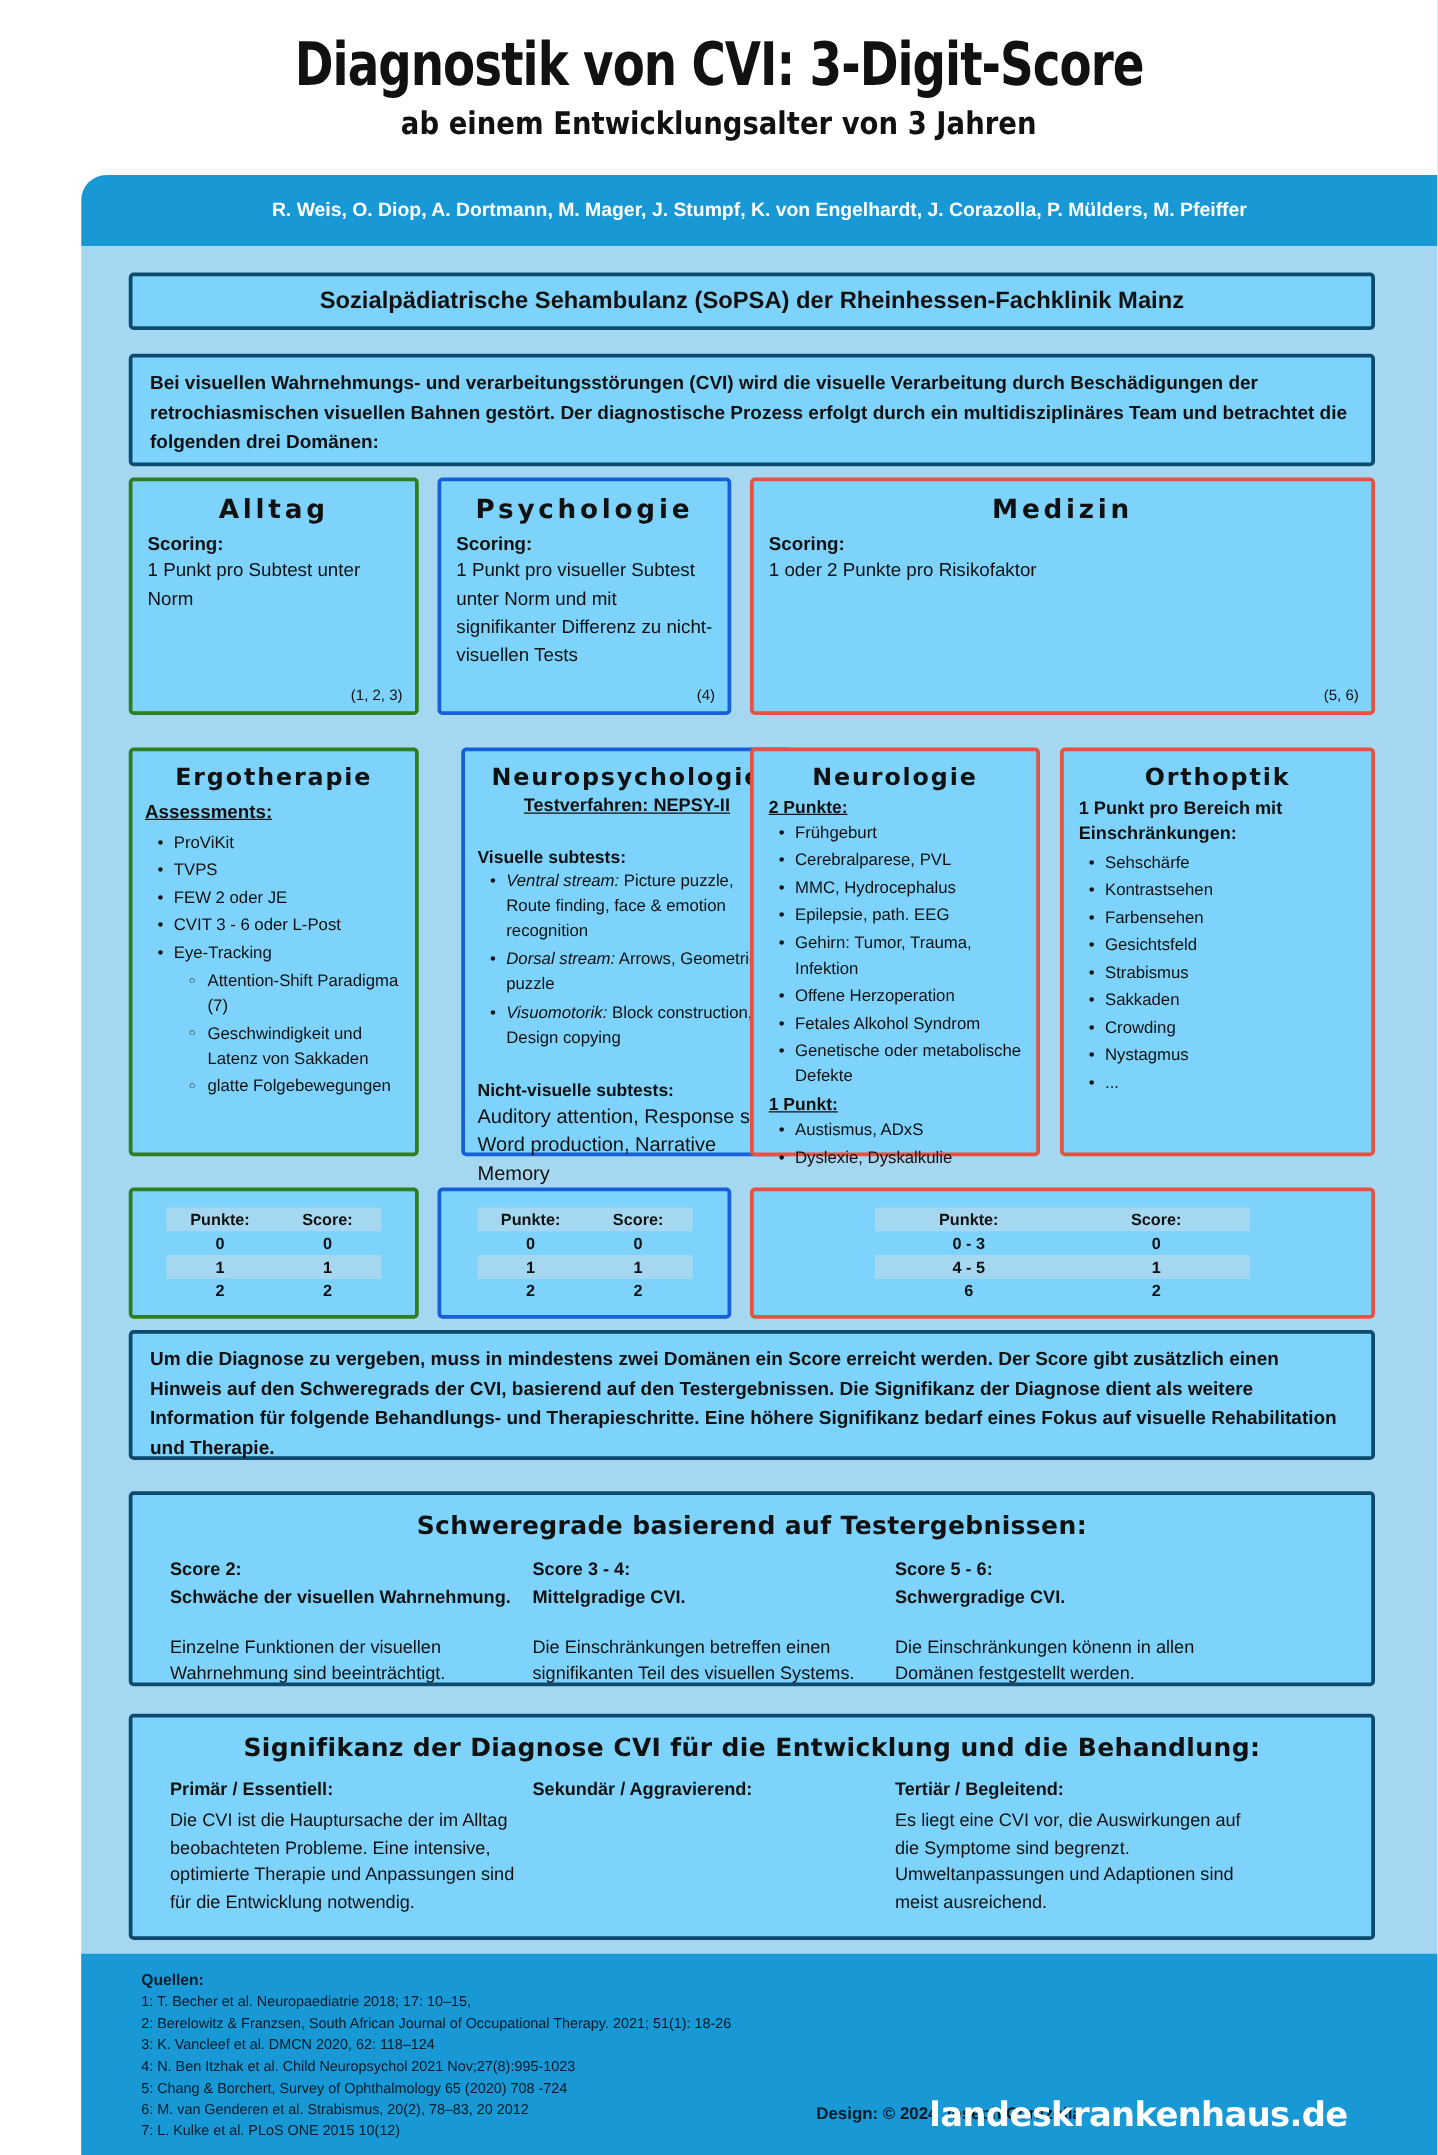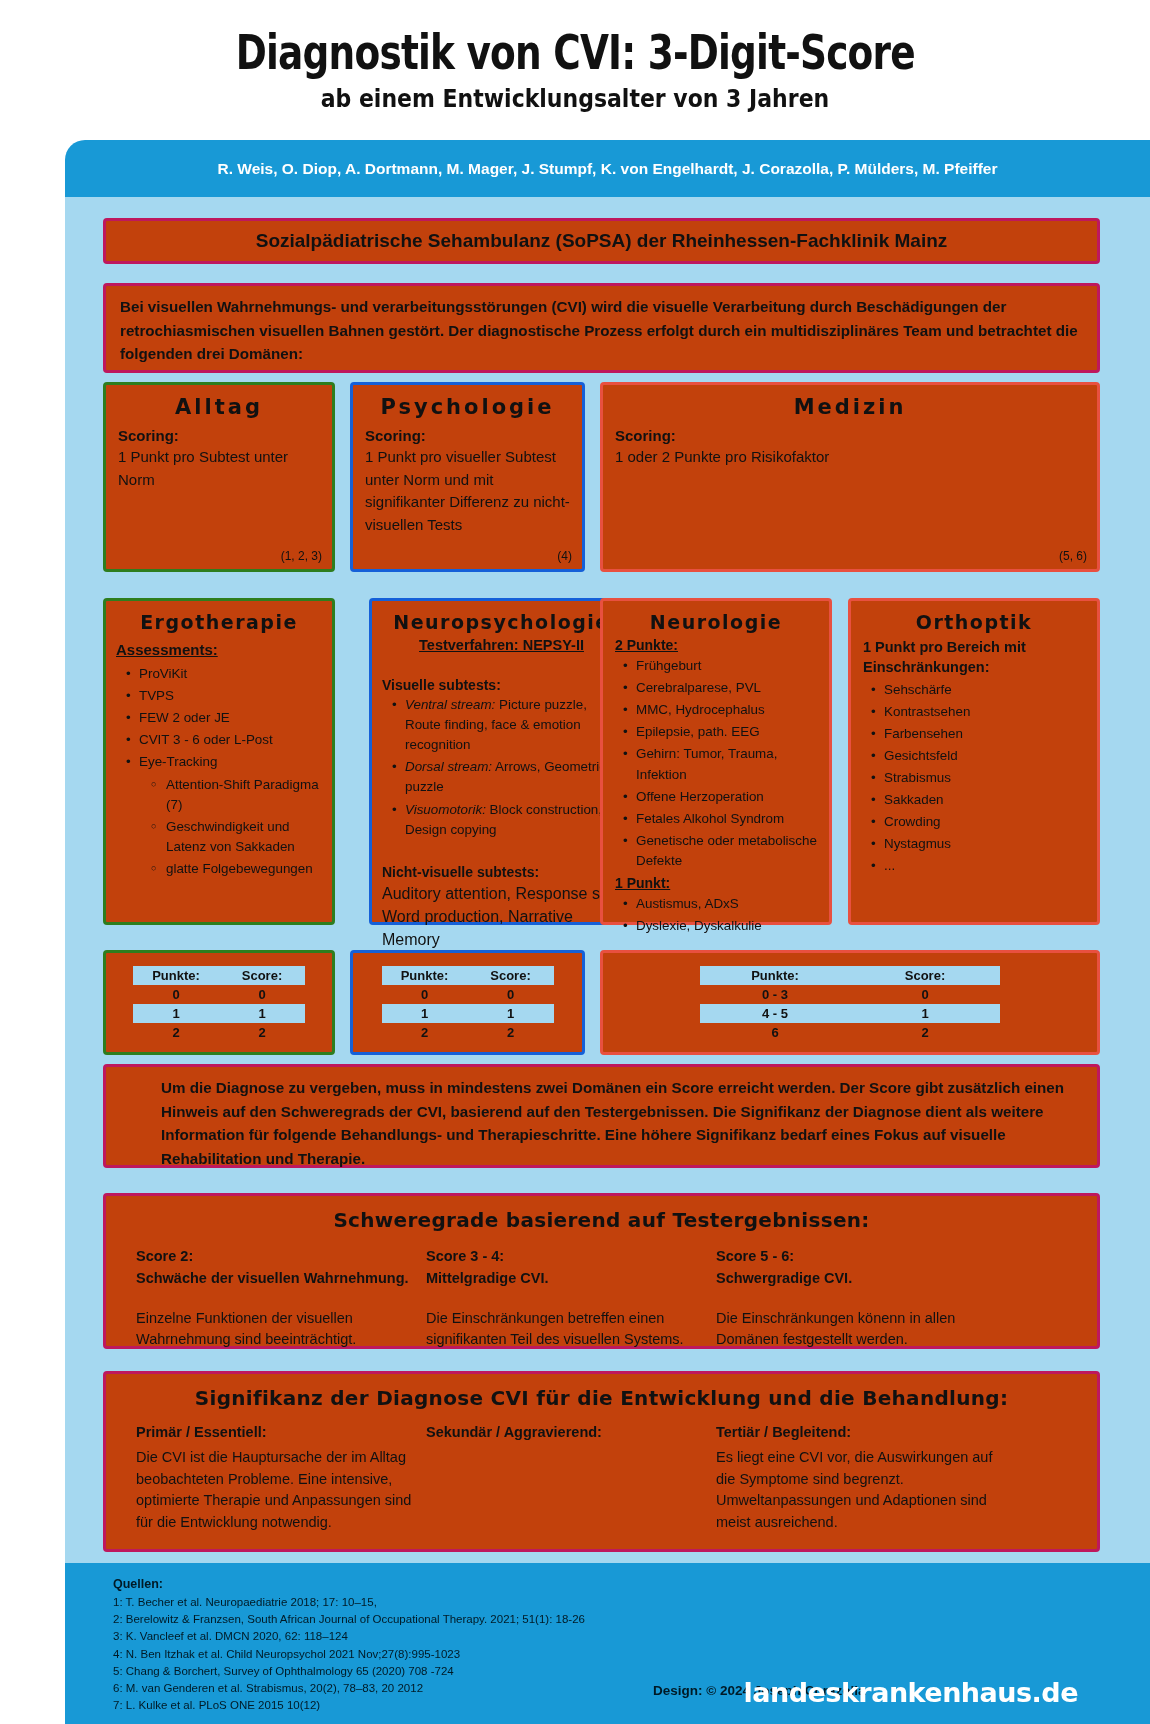--- a/index.html
+++ b/index.html
@@ -14,29 +14,29 @@
   .t2{display:inline-block;font-family:"DejaVu Sans",sans-serif;font-weight:bold;font-size:25px;
       transform:scaleX(0.88);transform-origin:center;white-space:nowrap;}
   .authors{position:absolute;left:65px;right:0;top:140px;height:57px;background:#1899d6;
            border-radius:20px 0 0 0;display:flex;align-items:center;justify-content:center;
            color:#fff;font-weight:bold;font-size:15.5px;}
 
   
   .body-panel{position:absolute;left:65px;right:0;top:197px;bottom:0;background:#a5d8f0;}
 
   
-  .wbox{position:absolute;background:#c2410c;border:3px solid #be185d;border-radius:4px;box-sizing:border-box;}
+  .wbox{position:absolute;background:#7dd3fc;border:3px solid #0c4a6e;border-radius:4px;box-sizing:border-box;}
   .b-green{border-color:#2e7d1e;}
   .b-blue{border-color:#1560d8;}
   .b-red{border-color:#e85040;}
 
   .clinic{left:103px;top:218px;width:997px;height:46px;display:flex;align-items:center;justify-content:center;
           font-weight:bold;font-size:19px;}
   .intro{left:103px;top:283px;width:997px;height:90px;}
-  .note{left:103px;top:1064px;width:997px;height:104px;padding-left:41px;}
+  .note{left:103px;top:1064px;width:997px;height:104px;}
   .note-text{font-weight:bold;font-size:15.2px;line-height:1.55;margin:9px 14px;}
 
   
   .dom{top:382px;height:190px;}
   .dom-alltag{left:103px;width:232px;}
   .dom-psy{left:350px;width:235px;}
   .dom-med{left:600px;width:500px;}
   .domain-title{font-family:"DejaVu Sans",sans-serif;font-weight:bold;font-size:21px;letter-spacing:3px;
                 text-align:center;margin-top:10px;}
   .scoring-label{font-weight:bold;font-size:15px;margin:8px 12px 0;}

